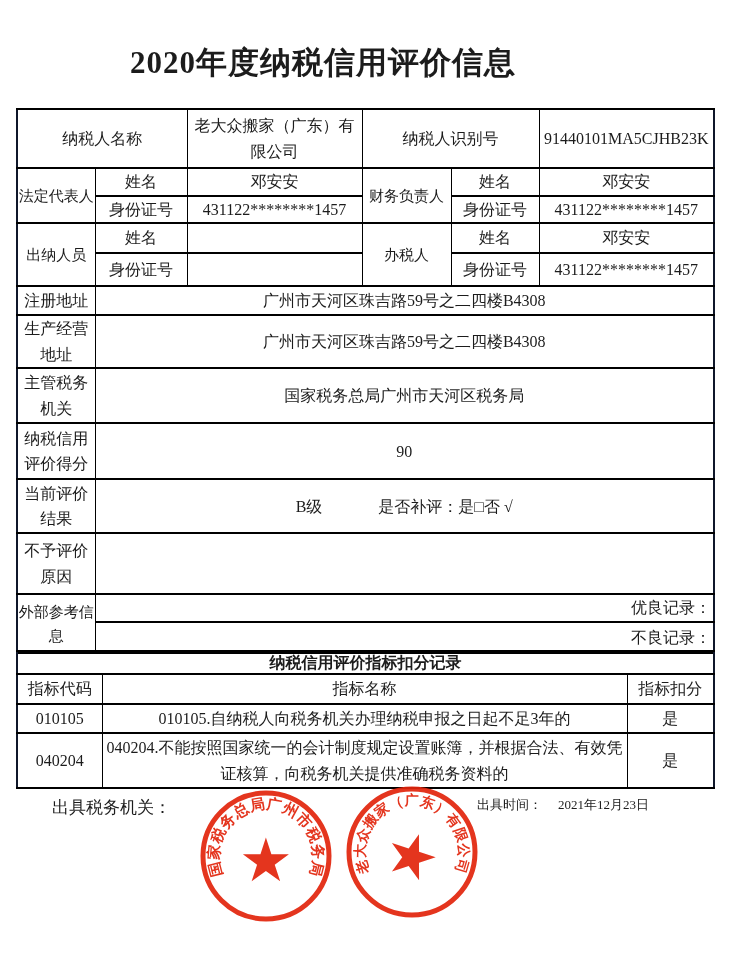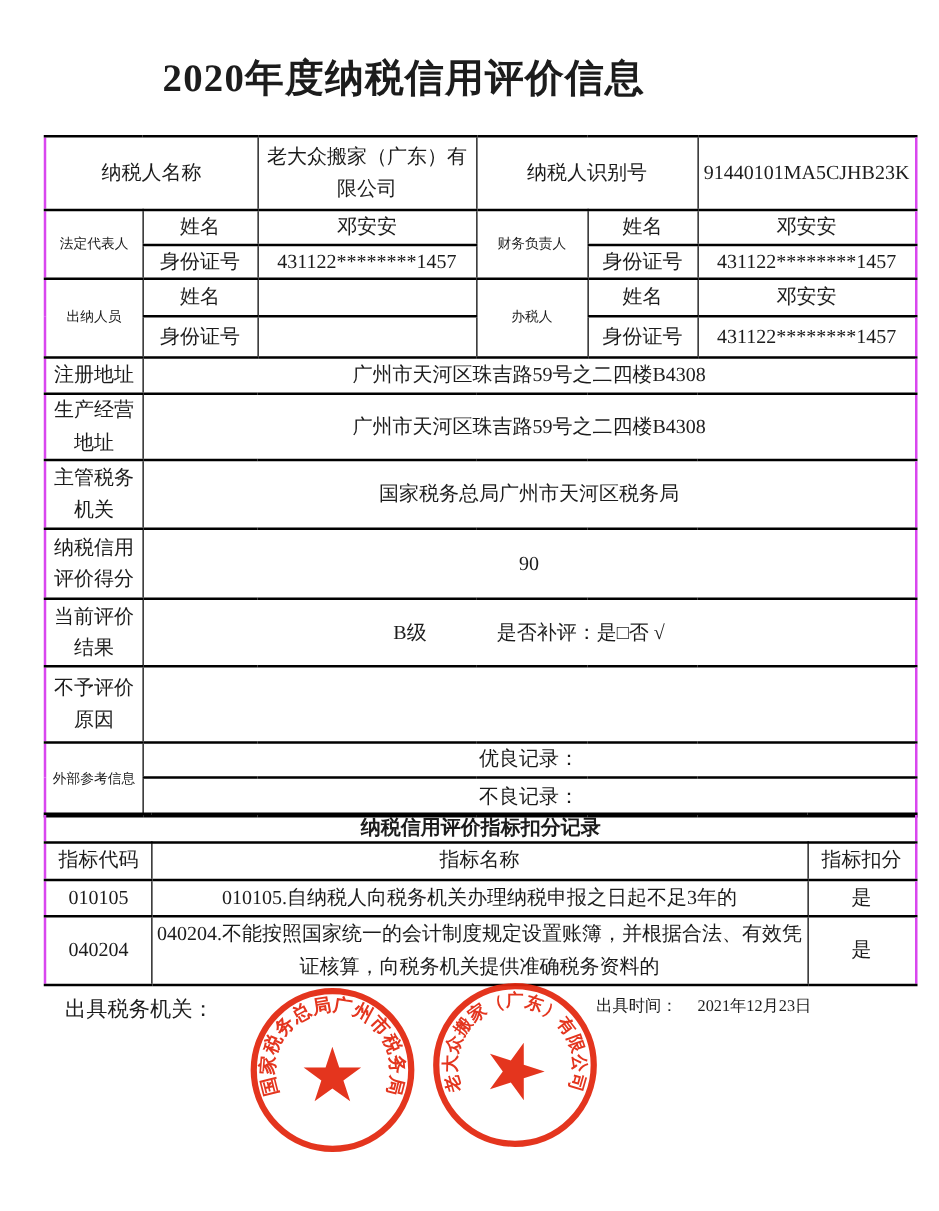--- a/index.html
+++ b/index.html
@@ -1,27 +1,27 @@
 <!DOCTYPE html>
 <html><head>
 <meta charset="utf-8">
 <style>
   html,body{margin:0;padding:0;background:#ffffff;}
   .page{position:relative;width:751px;height:969px;background:#ffffff;overflow:hidden;
         font-family:"Liberation Serif","DejaVu Serif",serif;color:#1c1c1c;}
   .doc-title{position:absolute;top:42px;left:0;width:646px;text-align:center;
              font-size:31px;font-weight:bold;letter-spacing:1px;}
-  table{border-collapse:collapse;table-layout:fixed;position:absolute;left:35px;
-        width:697px;border:2px solid #d946ef;}
+  table{border-collapse:collapse;table-layout:fixed;position:absolute;left:16px;
+        width:697px;border:2px solid #0f172a;}
   td{border:1px solid #000;border-top-width:2px;border-bottom-width:2px;
      text-align:center;vertical-align:middle;font-size:16px;padding:0 2px;
      line-height:1.6;overflow:hidden;word-break:break-all;}
   td.np{padding:0;}
-  td.small{font-size:11px;padding:0;margin-left:16px;}
-  td.left{text-align:center;}
+  td.small{font-size:15px;padding:0;margin-left:16px;}
+  td.left{text-align:right;}
   #info-table{top:108px;}
   #deduction-table{top:650px;}
   .section-title-cell{font-weight:bold;line-height:1.1;}
   .gap{display:inline-block;width:56px;}
   .footer-issuer{position:absolute;left:52px;top:796px;font-size:17px;}
   .footer-time{position:absolute;left:477px;top:796px;font-size:13px;}
   .footer-time .val{margin-left:16px;}
   .stamp{position:absolute;width:140px;height:140px;opacity:0.93;pointer-events:none;}
   #stamp-authority{left:196px;top:786px;}
   #stamp-company{left:342px;top:782px;}

